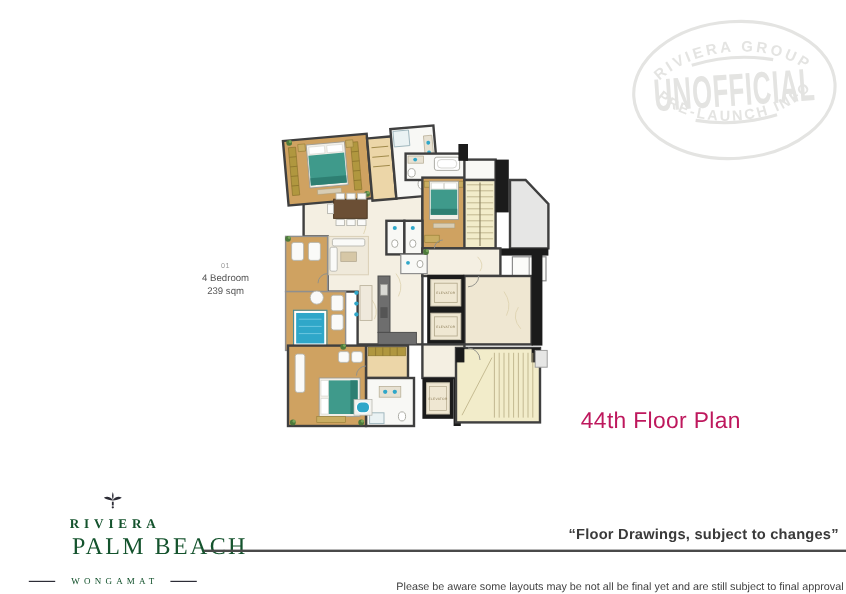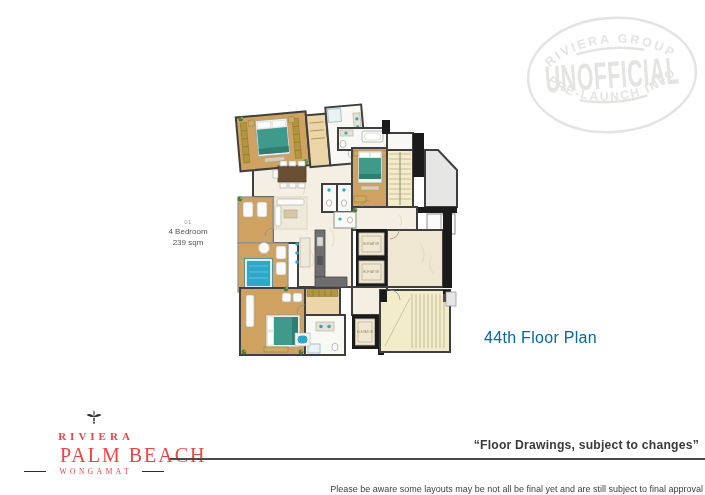--- a/index.html
+++ b/index.html
@@ -37,28 +37,28 @@
 
   
   .stamp-line{fill:none;stroke:var(--stamp);stroke-width:2.6;}
   .stamp-text{fill:var(--stamp);font-family:"Liberation Sans",sans-serif;font-weight:700;}
 
   
   #unit-info{left:128px;top:219px;width:120px;text-align:center;color:#3d3d3d;}
   #unit-info .num{font-size:6px;color:#9a9a9a;letter-spacing:.5px;}
   #unit-info .name{font-size:13.5px;font-weight:700;margin-top:3px;letter-spacing:.2px;color:#3c3c3c;}
   #unit-info .sub{font-size:8px;color:#555;margin-top:2px;}
-  #floor-label{left:484px;top:329px;font-size:16px;color:#0369a1;font-weight:500;letter-spacing:.3px;}
-  #brand{left:16px;top:410px;width:156px;text-align:center;color:#ef4444;}
+  #floor-label{left:484px;top:341px;font-size:19px;color:#be185d;font-weight:500;letter-spacing:.3px;}
+  #brand{left:16px;top:410px;width:156px;text-align:center;color:#14532d;}
   #brand .crown{height:15px;}
   .brand-riviera{font-family:"Liberation Serif",serif;font-size:11px;font-weight:700;
     letter-spacing:4px;text-indent:4px;margin-top:1px;}
   .brand-palm{font-family:"Liberation Serif",serif;font-size:20px;letter-spacing:2px;
     margin-top:2px;white-space:nowrap;margin-left:44px;}
-  .brand-wong{display:flex;align-items:center;justify-content:center;gap:10px;margin-top:0;}
+  .brand-wong{display:flex;align-items:center;justify-content:center;gap:10px;margin-top:12px;}
   .brand-wong span{font-family:"Liberation Serif",serif;font-size:7.5px;letter-spacing:3.5px;text-indent:3.5px;}
   .wline{width:22px;height:1px;background:#2c2c36;}
   #quote{right:6px;top:438px;font-size:12.2px;font-weight:700;color:#3a3a3a;letter-spacing:.2px;}
   #rule{left:170px;right:0;top:458px;height:2px;background:#4a4a4a;}
   #disclaimer{right:2px;top:484px;font-size:9px;color:#3f3f3f;margin-left:42px;}
 </style>
 </head>
 <body>
 
 <svg class="scene" width="705" height="495" viewBox="0 0 705 495">

